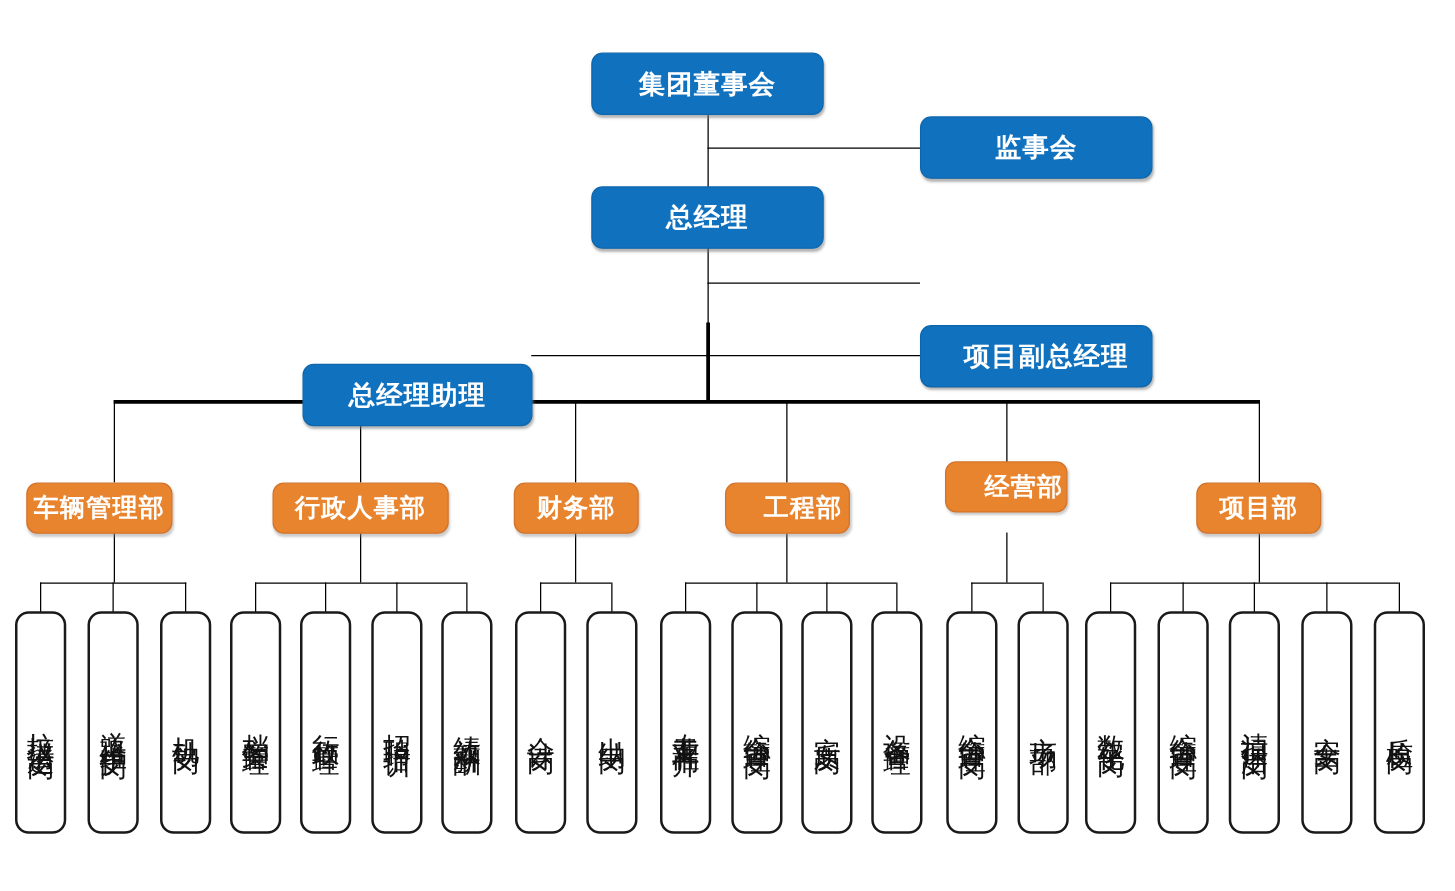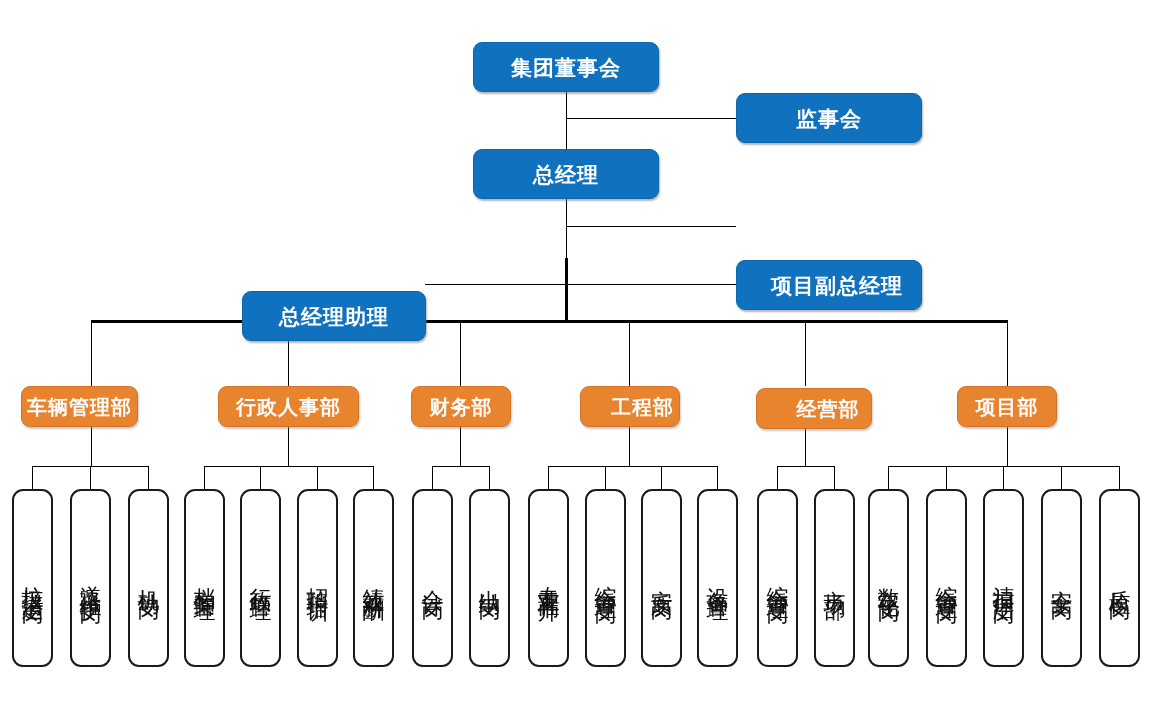--- a/index.html
+++ b/index.html
@@ -147,21 +147,21 @@
   <div class="node blue" style="left:242px; top:260px; width:184px; height:50px;margin-top:31px;">总经理助理</div>
 
   <div class="node orange" style="left:21px; top:386px; width:117px; height:41px;">车辆管理部</div>
 
   <div class="node orange" style="left:218px; top:386px; width:141px; height:41px;">行政人事部</div>
 
   <div class="node orange" style="left:411px; top:386px; width:100px; height:41px;">财务部</div>
 
   <div class="node orange" style="left:580px; top:386px; width:100px; height:41px;padding-left:25px;">工程部</div>
 
-  <div class="node orange" style="left:756px; top:388px; width:116px; height:41px;padding-left:28px;">经营部</div>
+  <div class="node orange" style="left:756px; top:369px; width:98px; height:41px;padding-left:28px;">经营部</div>
 
   <div class="node orange" style="left:957px; top:386px; width:100px; height:41px;text-align:right;">项目部</div>
 
   <div class="leaf" style="left:12px; top:489px; width:41px; height:178px;">
     <span class="vtext">垃圾清运岗</span>
   </div>
   <div class="leaf" style="left:70px; top:489px; width:41px; height:178px;">
     <span class="vtext">道路维护岗</span>
   </div>
   <div class="leaf" style="left:128px; top:489px; width:41px; height:178px;">

